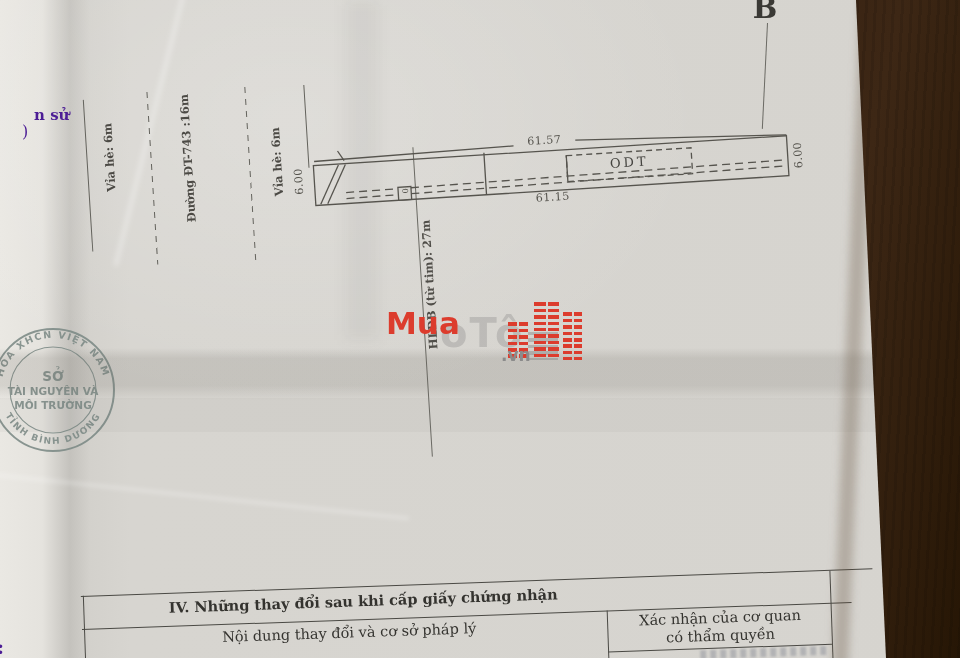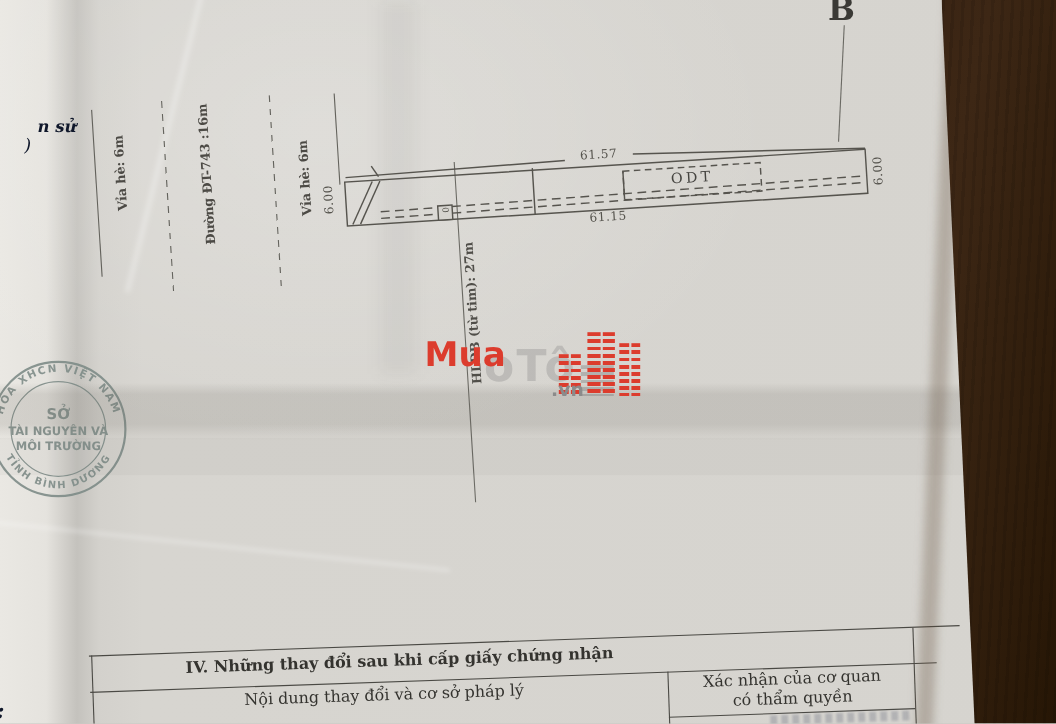--- a/index.html
+++ b/index.html
@@ -20,21 +20,21 @@
   .shadow-band2{left:0;top:398px;width:960px;height:34px;background:rgba(104,100,92,.05);}
   
   .paper-edge-shadow{left:846px;top:-12px;width:16px;height:700px;background:rgba(95,75,55,.30);
     filter:blur(4px);transform:rotate(2.4deg);}
   .wood{left:0;top:0;width:960px;height:658px;
     clip-path:polygon(856px 0px,960px 0px,960px 658px,886px 658px);
     background:
       repeating-linear-gradient(93deg,rgba(0,0,0,.10) 0 3px,rgba(0,0,0,0) 3px 9px),
       linear-gradient(102deg,#6b4832 0%,#472d1b 28%,#301c0e 58%,#3d2715 82%,#261605 100%);}
   
-  .frag{color:#0f172a;font-style:italic;}
+  .frag{color:#4c1d95;}
   .frag.f1{left:34px;top:106px;font-size:15px;font-weight:bold;}
   .frag.f2{left:22px;top:122px;font-size:16px;}
   .frag.f3{left:-3px;top:636px;font-size:19px;font-weight:bold;}
   
   .marker-b{left:748px;top:-9px;width:34px;text-align:center;font-size:29px;font-weight:bold;color:#3a3935;}
   .marker-b-line{left:767px;top:23px;width:1.4px;height:106px;background:#6a6963;transform:rotate(2.8deg);transform-origin:top left;}
   
   .plan{left:66px;top:60px;width:830px;height:430px;transform:rotate(-3.6deg);transform-origin:240px 100px;}
   .vline{width:1.4px;background:#63625c;}
   .vline.dash{background:repeating-linear-gradient(to bottom,#63625c 0 6px,rgba(0,0,0,0) 6px 12px);}

